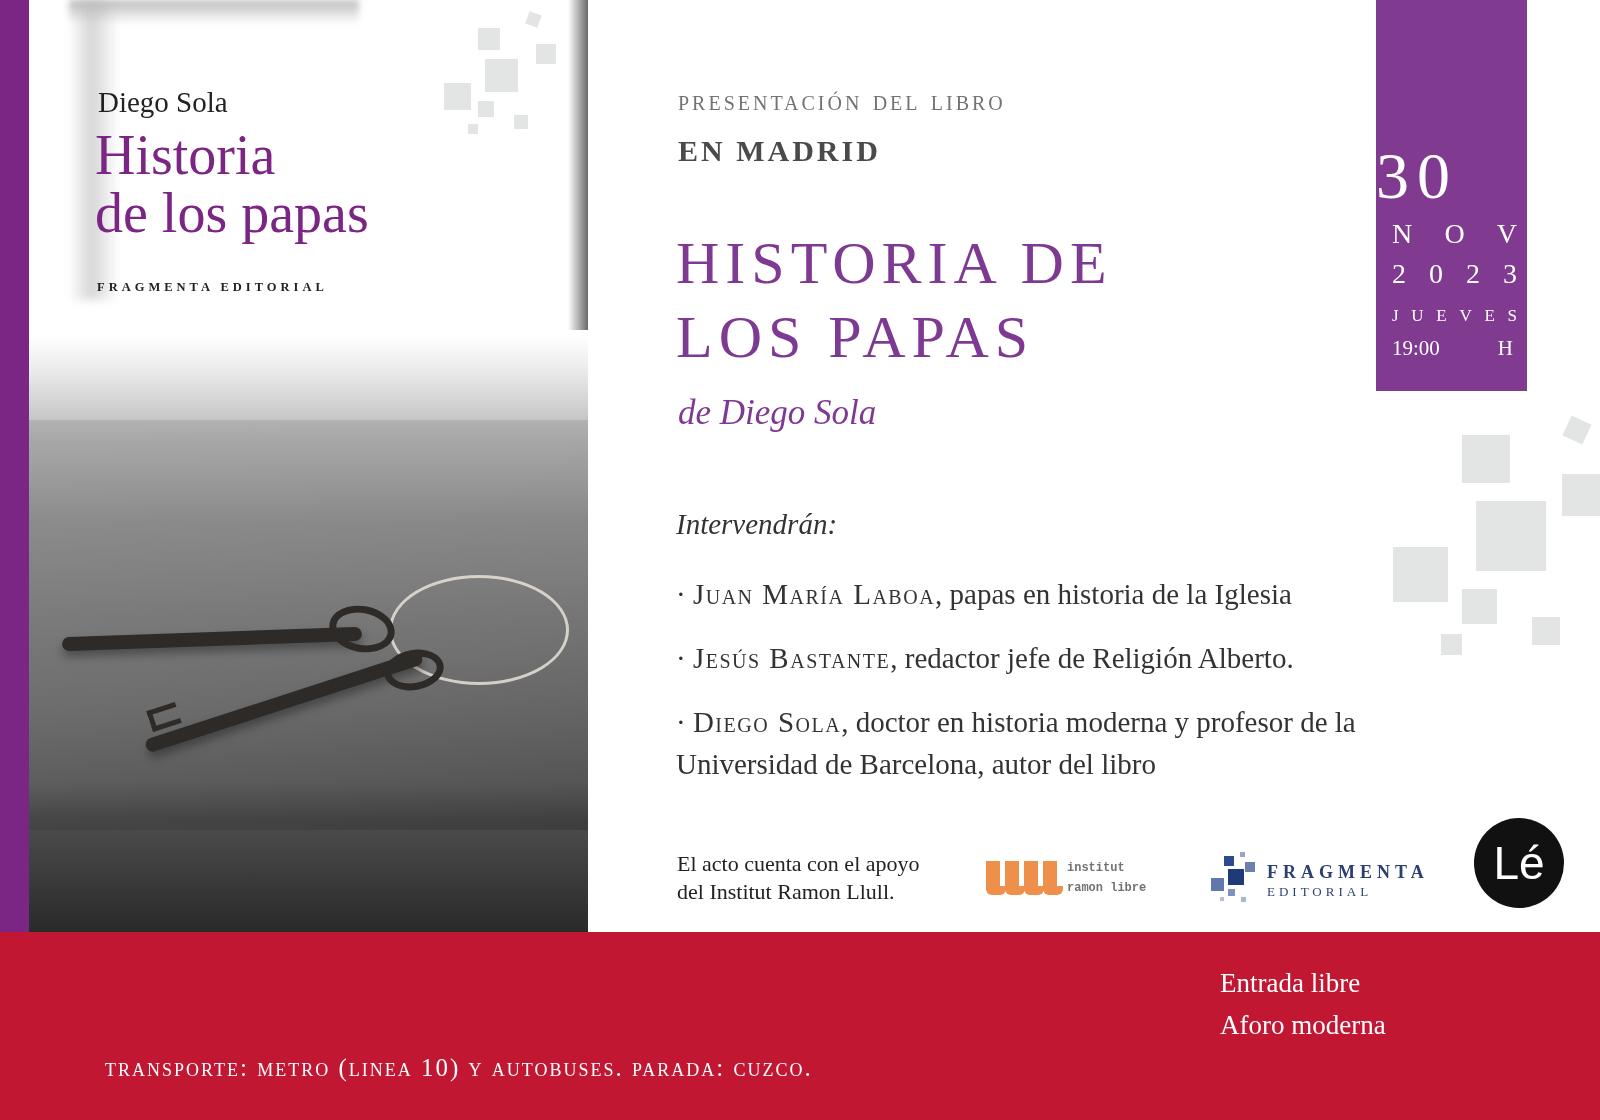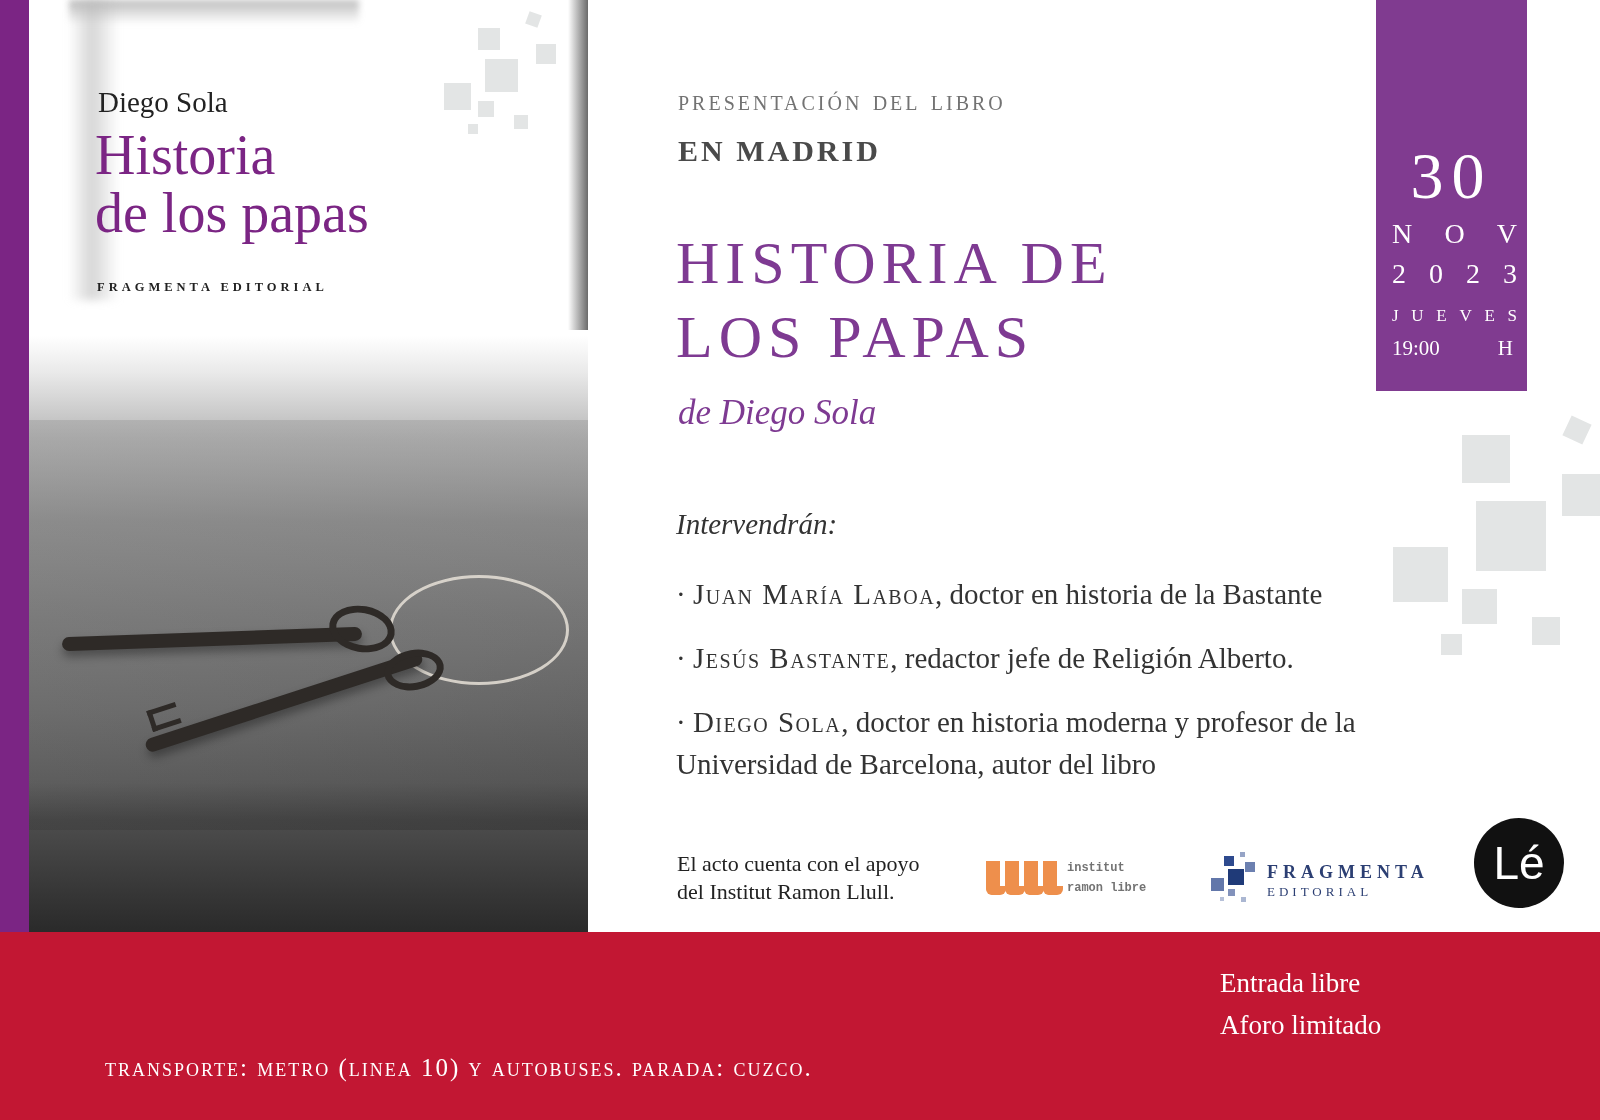--- a/index.html
+++ b/index.html
@@ -90,21 +90,20 @@
       position: absolute; left: 676px; font-size: 29px; color: #333; line-height: 42px; width: 720px;
     }
     .speaker .name { font-variant: small-caps; letter-spacing: 1.5px; }
     .sp1 { top: 573px; }
     .sp2 { top: 637px; }
     .sp3 { top: 701px; }
 
     
     .date-box {
       position: absolute; left: 1376px; top: 0; width: 151px; height: 391px; background: #803b90; color: #fff;
-      text-align: center;
     }
     .date-day { position: absolute; left: 0; width: 100%; top: 138px; font-size: 66px; letter-spacing: 8px; }
     .date-month { position: absolute; left: 16px; right: 10px; top: 218px; font-size: 28px; display: flex; justify-content: space-between; }
     .date-year { position: absolute; left: 16px; right: 10px; top: 258px; font-size: 28px; display: flex; justify-content: space-between; }
     .date-weekday { position: absolute; left: 16px; right: 10px; top: 306px; font-size: 17px; display: flex; justify-content: space-between; }
     .date-time { position: absolute; left: 16px; right: 14px; top: 336px; font-size: 21px; display: flex; justify-content: space-between; font-weight: normal; }
 
     
     .support {
       position: absolute; left: 677px; top: 850px; font-size: 22px; line-height: 28px; color: #222;
@@ -176,21 +175,21 @@
 <div class="event-title">
   <div>HISTORIA DE</div>
   <div>LOS PAPAS</div>
 </div>
 <div class="event-author">de Diego Sola</div>
 
 <div class="intro">Intervendrán:</div>
 
 <div class="speaker sp1">
   <span>·</span>
-  <span class="name">Juan María Laboa</span><span>, doctor en historia de la Bastante</span>
+  <span class="name">Juan María Laboa</span><span>, papas en historia de la Iglesia</span>
 </div>
 <div class="speaker sp2">
   <span>·</span>
   <span class="name">Jesús Bastante</span><span>, redactor jefe de Religión Alberto.</span>
 </div>
 <div class="speaker sp3">
   <span>·</span>
   <span class="name">Diego Sola</span><span>, doctor en historia moderna y profesor de la Universidad de Barcelona, autor del libro</span>
 </div>
 
@@ -261,14 +260,14 @@
   <div class="sub">EDITORIAL</div>
 </div>
 
 <div class="le-logo">
   <span>Lé</span>
 </div>
 
 <div class="footer">
   <div class="line l3">Transporte: metro (linea 10) y autobuses. Parada: Cuzco.</div>
   <div class="right r1">Entrada libre</div>
-  <div class="right r2">Aforo limitado</div>
+  <div class="right r2">Aforo moderna</div>
 </div>
 
 </body></html>

